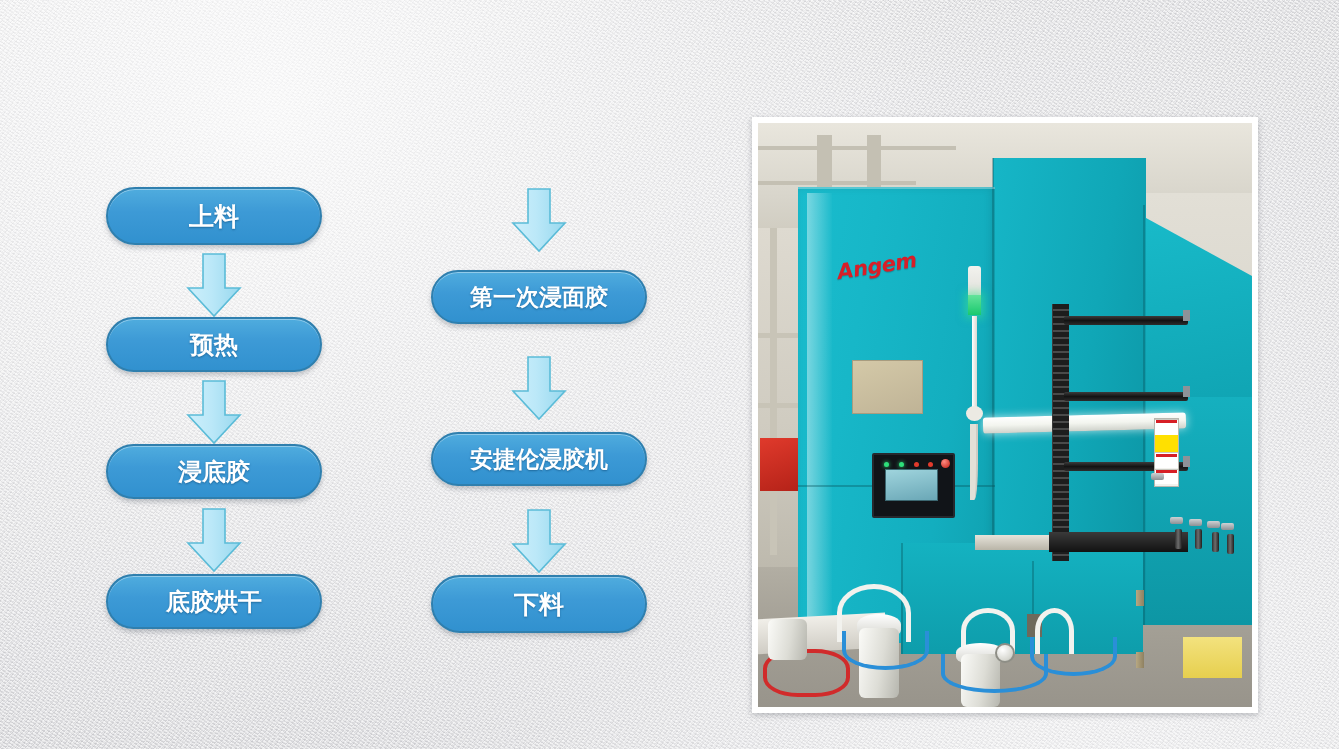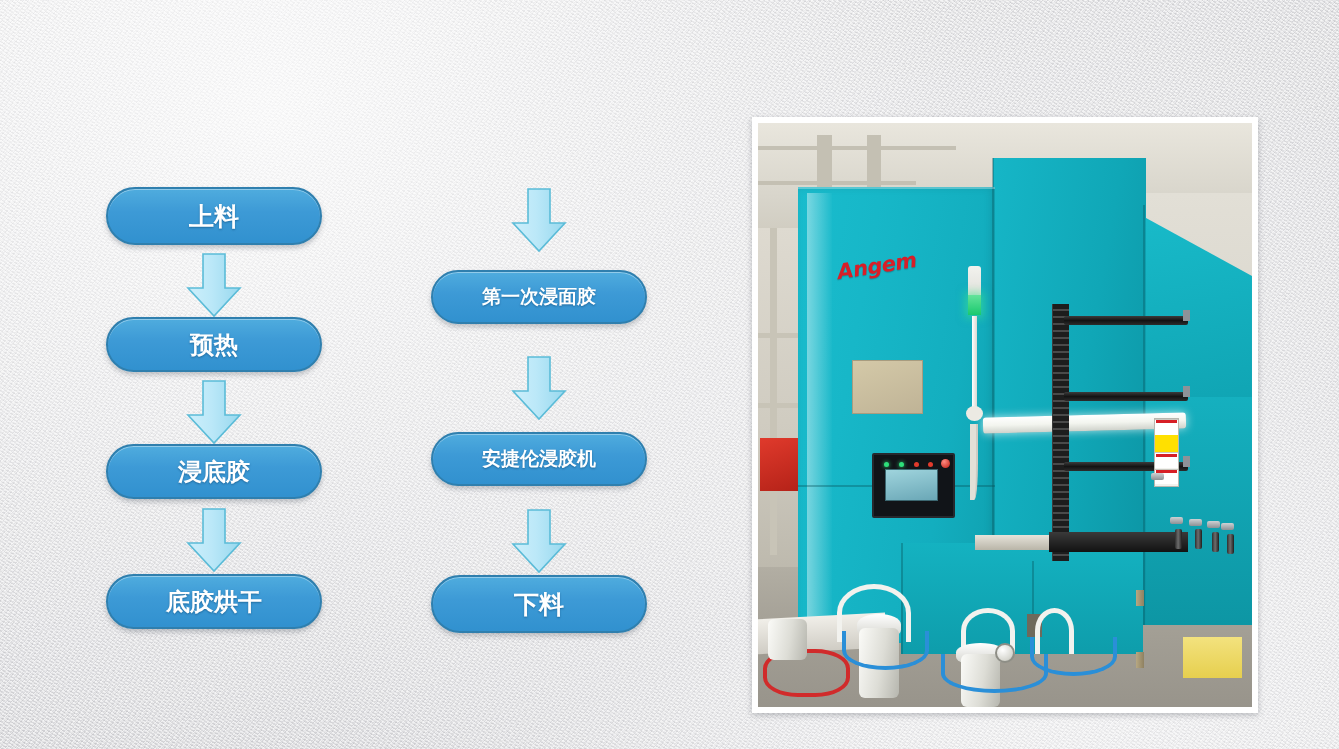--- a/index.html
+++ b/index.html
@@ -103,21 +103,21 @@
     display: flex;
     align-items: center;
     justify-content: center;
     color: #ffffff;
     font-weight: bold;
     text-shadow: 0 1px 2px rgba(0,50,90,0.45);
     white-space: nowrap;
   }
   .node-lg  { width: 216px; height: 58px; font-size: 25px; }
   .node-md  { width: 216px; height: 55px; font-size: 24px; }
-  .node-wide{ width: 216px; height: 54px; font-size: 19px; }
+  .node-wide{ width: 216px; height: 54px; font-size: 23px; }
 
   .arrow {
     position: absolute;
     width: 58px;
     height: 66px;
   }
   .arrow svg { display: block; }
 
   
   #photo-frame {

